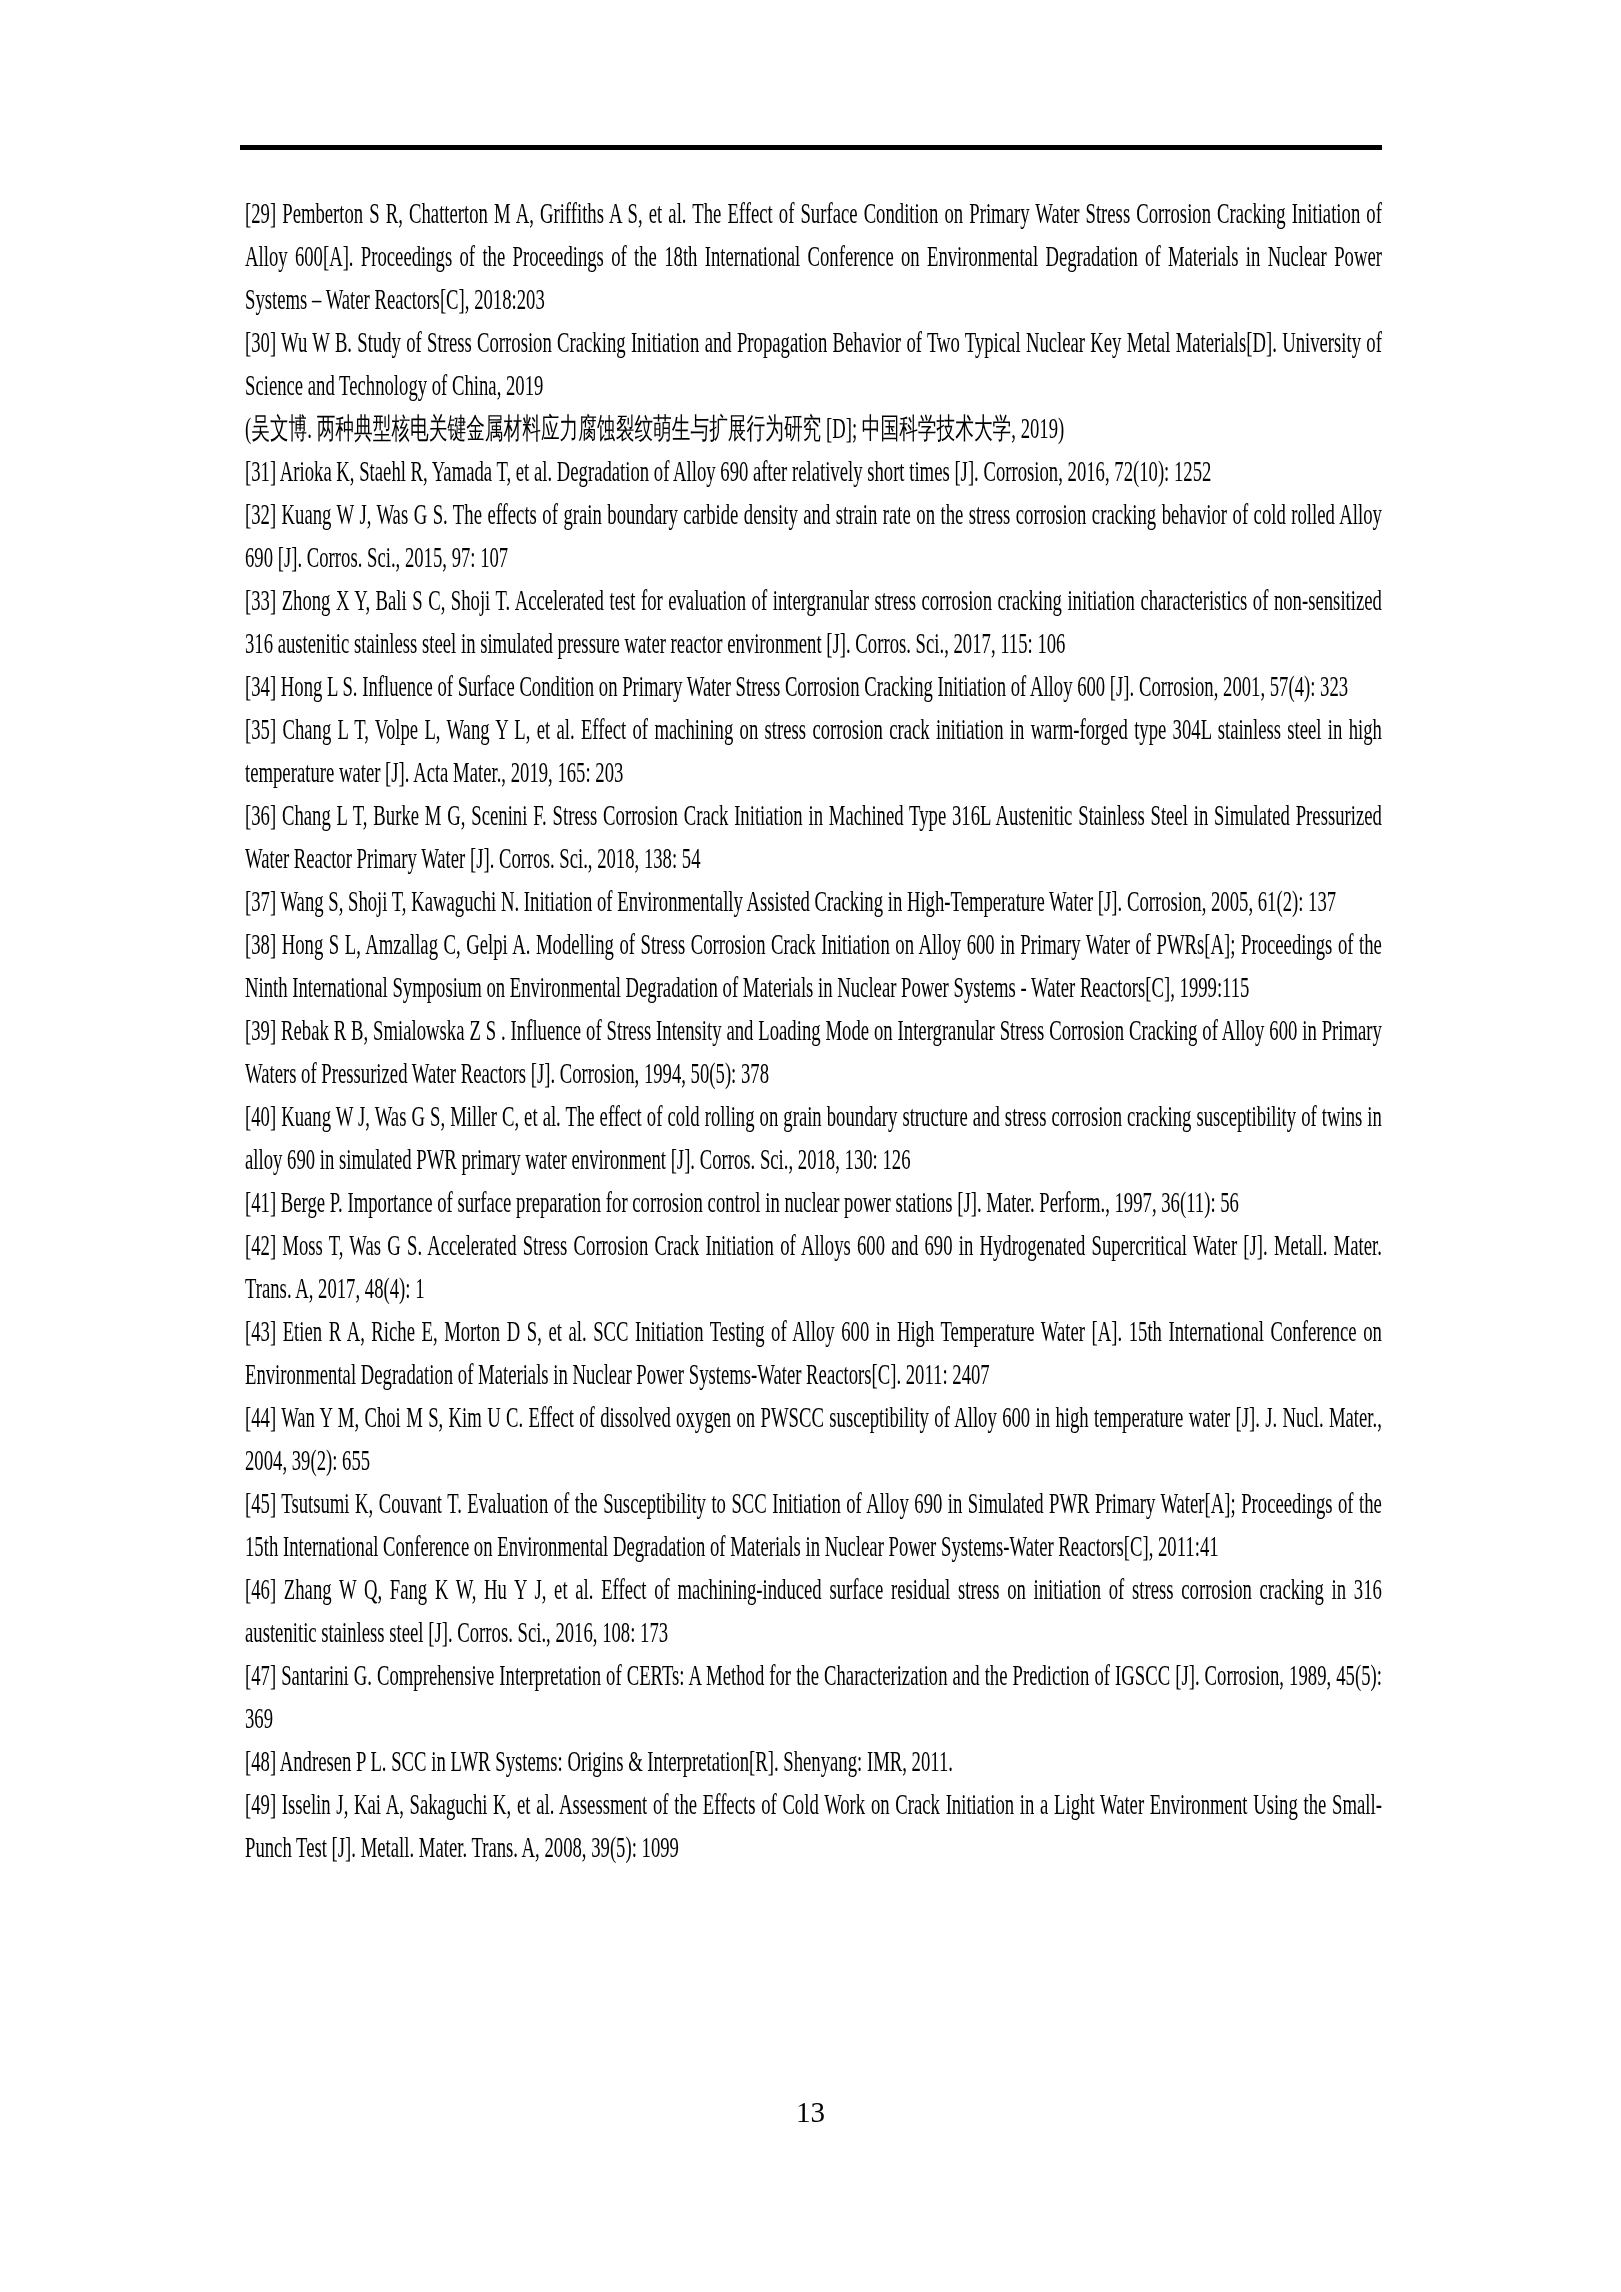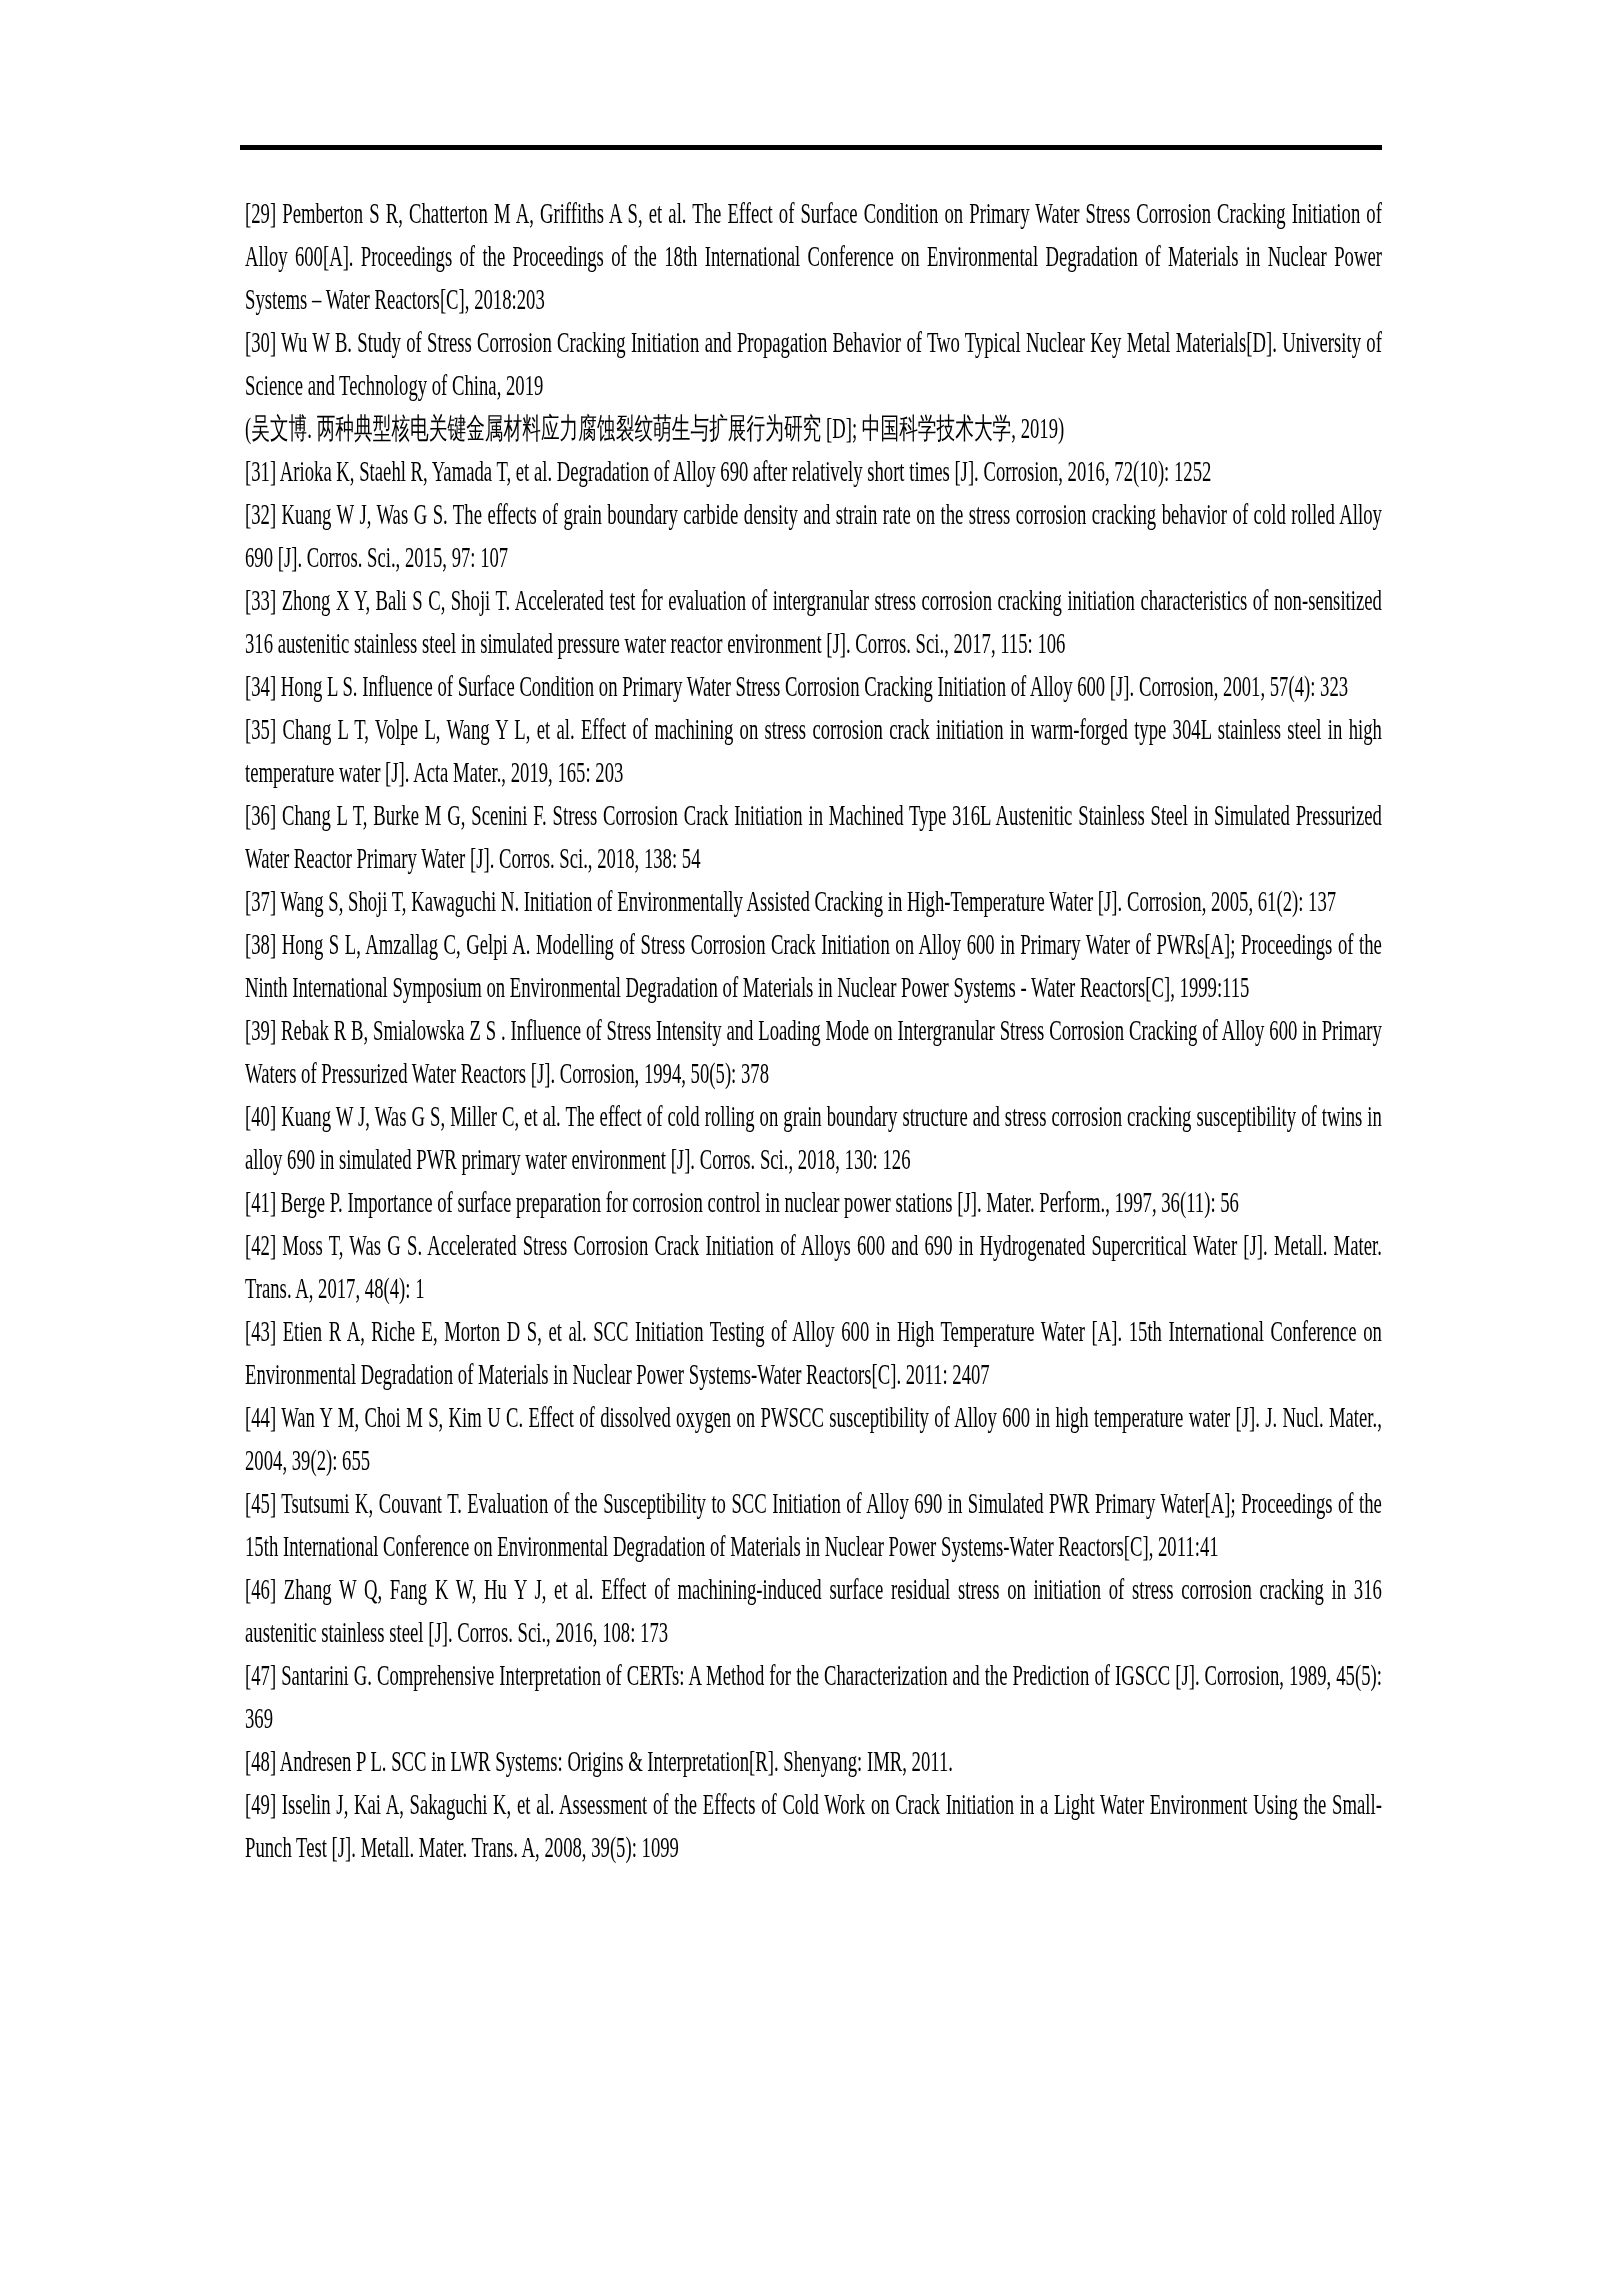--- a/index.html
+++ b/index.html
@@ -77,15 +77,18 @@
     <p class="ref">[42] Moss T, Was G S. Accelerated Stress Corrosion Crack Initiation of Alloys 600 and 690 in Hydrogenated Supercritical Water [J]. Metall. Mater. Trans. A, 2017, 48(4): 1</p>
     <p class="ref">[43] Etien R A, Riche E, Morton D S, et al. SCC Initiation Testing of Alloy 600 in High Temperature Water [A]. 15th International Conference on Environmental Degradation of Materials in Nuclear Power Systems-Water Reactors[C]. 2011: 2407</p>
     <p class="ref">[44] Wan Y M, Choi M S, Kim U C. Effect of dissolved oxygen on PWSCC susceptibility of Alloy 600 in high temperature water [J]. J. Nucl. Mater., 2004, 39(2): 655</p>
     <p class="ref">[45] Tsutsumi K, Couvant T. Evaluation of the Susceptibility to SCC Initiation of Alloy 690 in Simulated PWR Primary Water[A]; Proceedings of the 15th International Conference on Environmental Degradation of Materials in Nuclear Power Systems-Water Reactors[C], 2011:41</p>
     <p class="ref">[46] Zhang W Q, Fang K W, Hu Y J, et al. Effect of machining-induced surface residual stress on initiation of stress corrosion cracking in 316 austenitic stainless steel [J]. Corros. Sci., 2016, 108: 173</p>
     <p class="ref">[47] Santarini G. Comprehensive Interpretation of CERTs: A Method for the Characterization and the Prediction of IGSCC [J]. Corrosion, 1989, 45(5): 369</p>
     <p class="ref">[48] Andresen P L. SCC in LWR Systems: Origins &amp; Interpretation[R]. Shenyang: IMR, 2011.</p>
     <p class="ref">[49] Isselin J, Kai A, Sakaguchi K, et al. Assessment of the Effects of Cold Work on Crack Initiation in a Light Water Environment Using the Small-Punch Test [J]. Metall. Mater. Trans. A, 2008, 39(5): 1099</p>
   </div>
 
+  <div class="footer">
+    <span>13</span>
+  </div>
 
 </div>
 
 
 </body></html>

